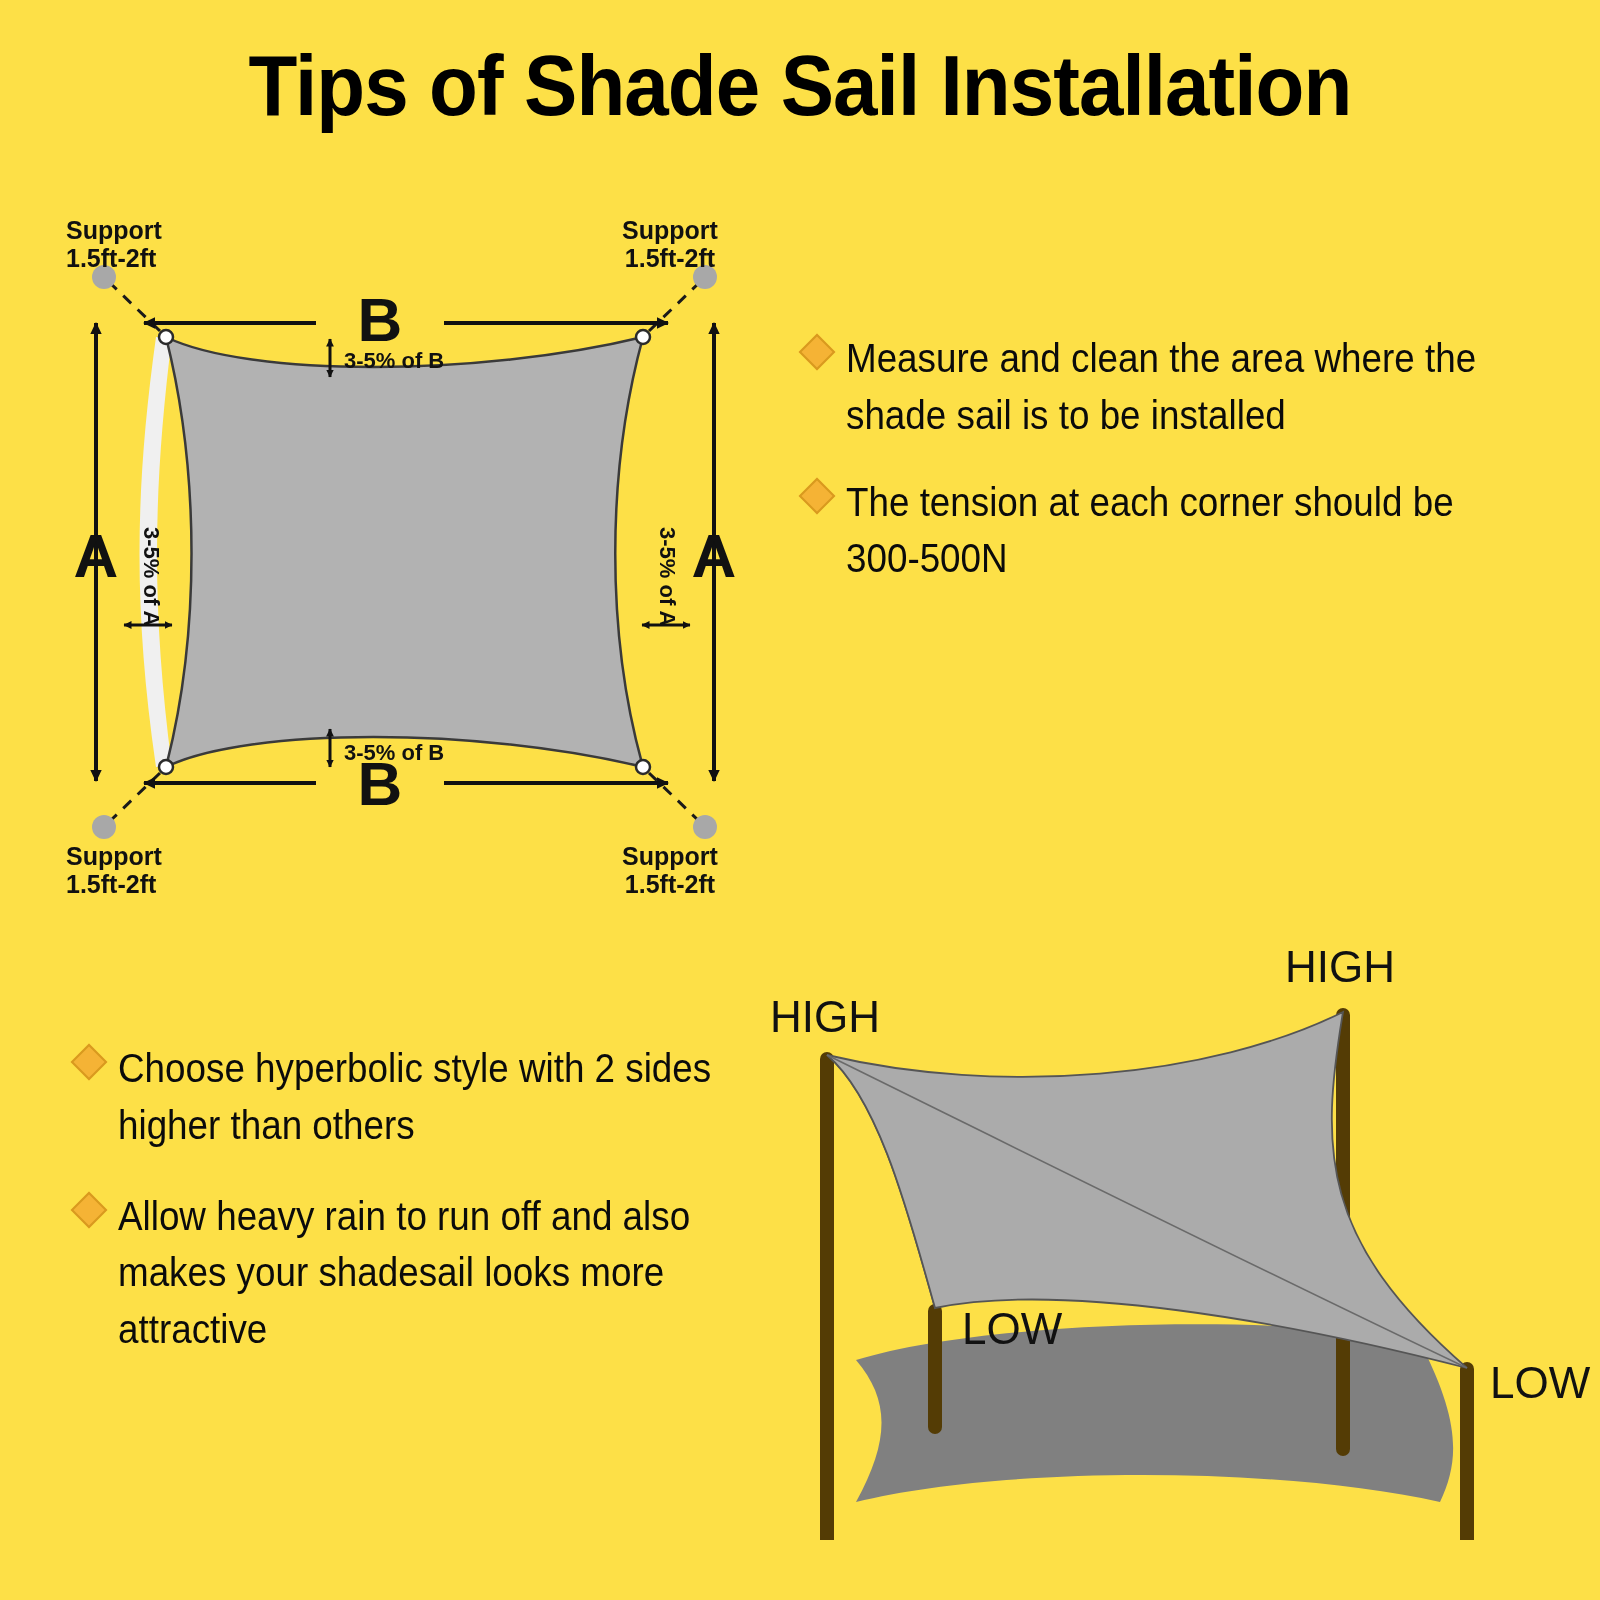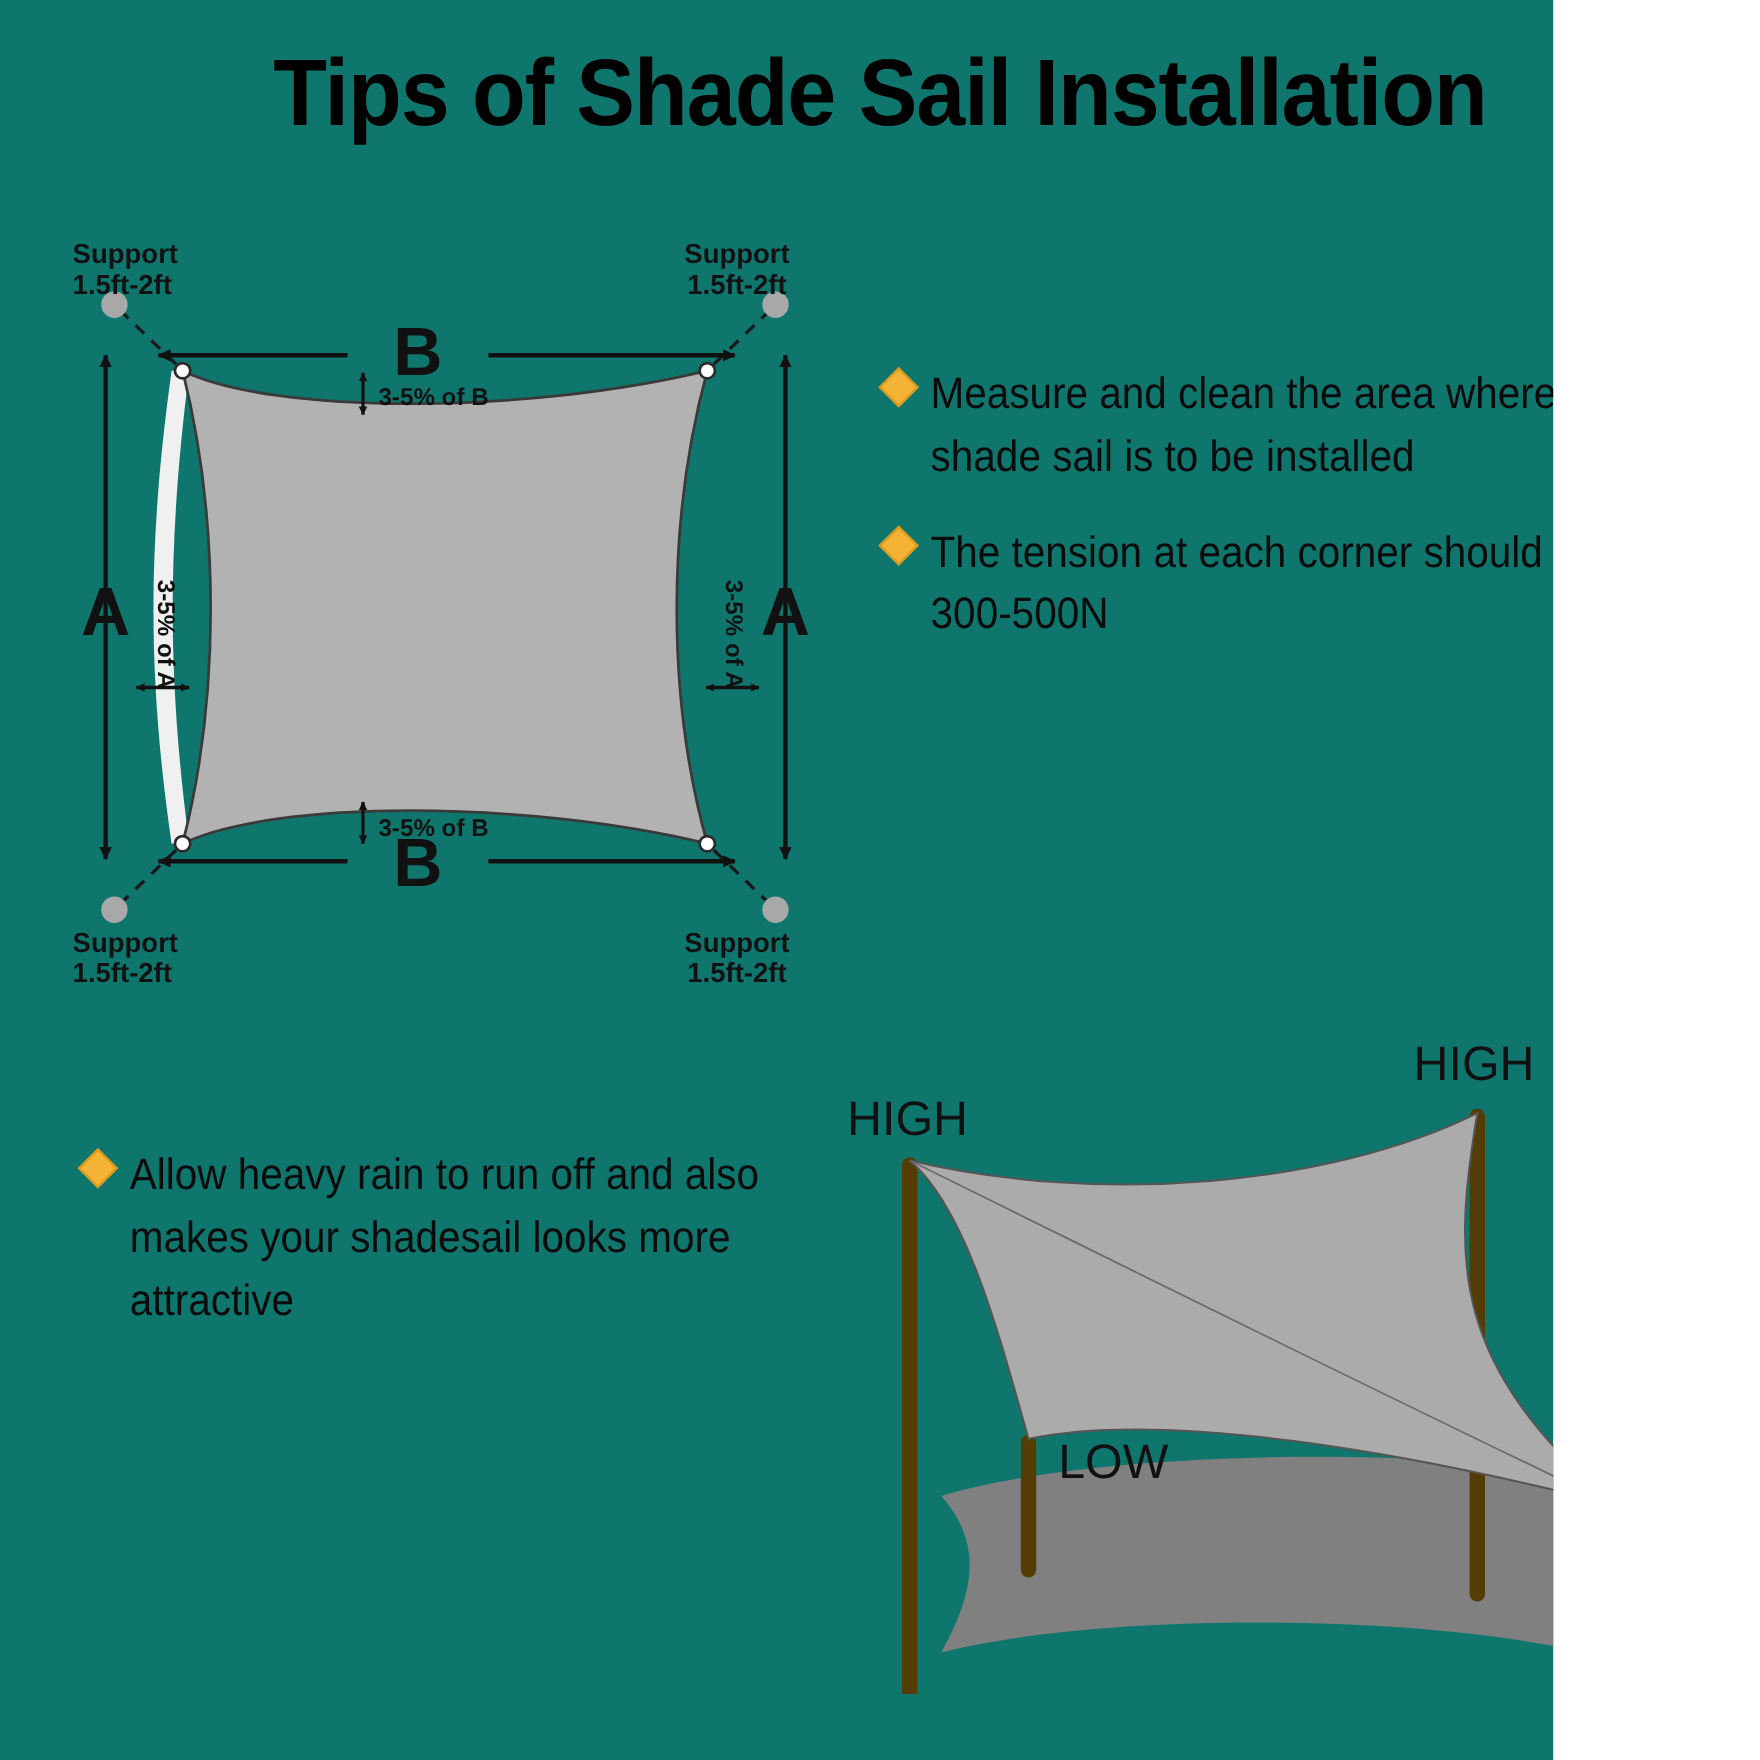--- a/index.html
+++ b/index.html
@@ -2,23 +2,23 @@
 <html><head>
 <meta charset="utf-8">
 <style>
   html, body {
     margin: 0;
     padding: 0;
     background: #ffffff;
   }
   #page {
     position: relative;
-    width: 1412px;
+    width: 1600px;
     height: 1600px;
-    background: #0f766e;
+    background: #fde047;
     overflow: hidden;
     font-family: "Liberation Sans", sans-serif;
     text-decoration: underline;
   }
 
   
   #title {
     position: absolute;
     left: 0;
     top: 42px;
@@ -231,17 +231,21 @@
     </div>
     <div class="bullet-item">
       <span class="bullet-diamond"></span>
       <span class="bullet-text">The tension at each corner should be 300-500N</span>
     </div>
   </div>
 
   <div id="bullets-left" class="bullet-list">
     <div class="bullet-item">
       <span class="bullet-diamond"></span>
+      <span class="bullet-text">Choose hyperbolic style with 2 sides higher than others</span>
+    </div>
+    <div class="bullet-item">
+      <span class="bullet-diamond"></span>
       <span class="bullet-text">Allow heavy rain to run off and also makes your shadesail looks more attractive</span>
     </div>
   </div>
 
 </div>
 
 </body></html>

